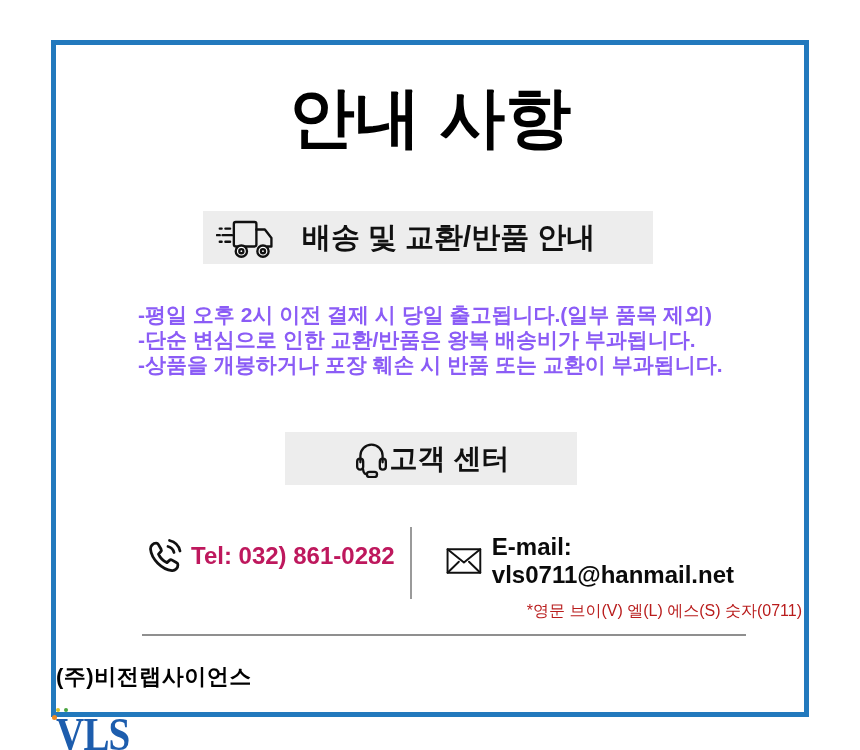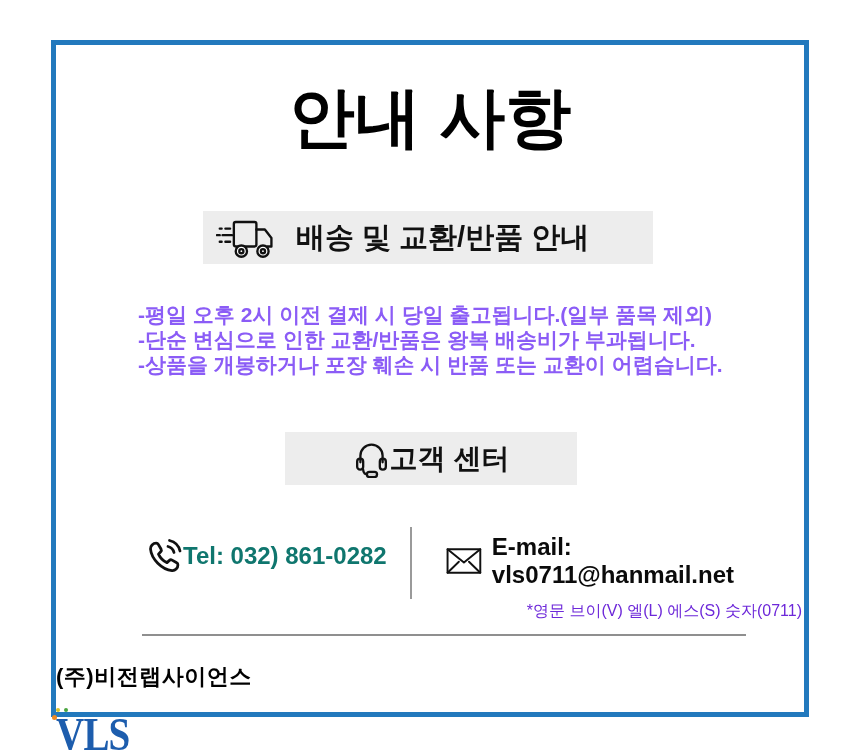--- a/index.html
+++ b/index.html
@@ -19,50 +19,50 @@
     text-align:center; font-size:66px; font-weight:900; color:#000;
     letter-spacing:0px; line-height:1.1;
   }
 
   .section-header {
     position:absolute; background:#ededed; display:flex; align-items:center;
     font-weight:800; color:#111;
   }
   .section-header.shipping {
     top:166px; left:147px; width:450px; height:53px;
-    padding-left:13px; gap:18px; font-size:29px;
+    padding-left:13px; gap:24px; font-size:29px;
   }
   .section-header.customer {
     top:387px; left:229px; width:292px; height:53px;
     justify-content:center; gap:0; font-size:28px;
   }
   .section-header svg { flex:0 0 auto; }
 
   .notice-lines {
     position:absolute; top:257px; left:82px; width:640px;
     font-size:21px; font-weight:700; line-height:25px; color:#8b5cf6;
   }
 
   .contact-tel {
     position:absolute; top:489px; left:86px; height:44px;
-    display:flex; align-items:center; gap:0;
-    font-size:24px; font-weight:600; color:#0f766e;text-align:center;
+    display:flex; align-items:center; gap:8px;
+    font-size:24px; font-weight:600; color:#be185d;text-align:center;
   }
   .contact-divider {
     position:absolute; top:482px; left:354px; width:2px; height:72px; background:#9a9a9a;
   }
   .contact-email {
     position:absolute; top:488px; left:374px; width:372px;
   }
   .email-row {
     display:flex; align-items:center; gap:10px;
     font-size:24px; font-weight:600; color:#0b0b0b;margin-left:16px;
   }
   .email-note {
-    margin-top:12px; text-align:right; font-size:16px; font-weight:500; color:#6d28d9;
+    margin-top:12px; text-align:right; font-size:16px; font-weight:500; color:#b91c1c;
   }
 
   .footer-divider {
     position:absolute; top:589px; left:86px; width:604px; height:2px; background:#8f8f8f;
   }
 
   .footer-row {
     position:absolute; top:604px; left:0; width:100%;
     display:flex; justify-content:center; align-items:flex-start; gap:14px;flex-direction:column;
   }
@@ -106,21 +106,21 @@
         <circle cx="27" cy="36" r="2.2" fill="#fff"></circle>
         <circle cx="50" cy="36" r="6" fill="#fff"></circle>
         <circle cx="50" cy="36" r="2.2" fill="#fff"></circle>
       </svg>
       <span>배송 및 교환/반품 안내</span>
     </div>
 
     <div class="notice-lines">
       <div>-평일 오후 2시 이전 결제 시 당일 출고됩니다.(일부 품목 제외)</div>
       <div>-단순 변심으로 인한 교환/반품은 왕복 배송비가 부과됩니다.</div>
-      <div>-상품을 개봉하거나 포장 훼손 시 반품 또는 교환이 어렵습니다.</div>
+      <div>-상품을 개봉하거나 포장 훼손 시 반품 또는 교환이 부과됩니다.</div>
     </div>
 
     <div class="section-header customer" style="background: rgb(237, 237, 237);">
       <svg class="icon" width="37" height="38" viewBox="0 0 40 41">
         <path d="M8 24 v-7 a12 12 0 0 1 24 0 v7"></path>
         <rect x="4.5" y="20" width="6.5" height="12" rx="3.2"></rect>
         <rect x="29" y="20" width="6.5" height="12" rx="3.2"></rect>
         <path d="M11 32 c0 4 3.5 5.5 7 5.5"></path>
         <rect x="15" y="34.5" width="11" height="5.5" rx="2.7" fill="#d9d9d9"></rect>
       </svg>

